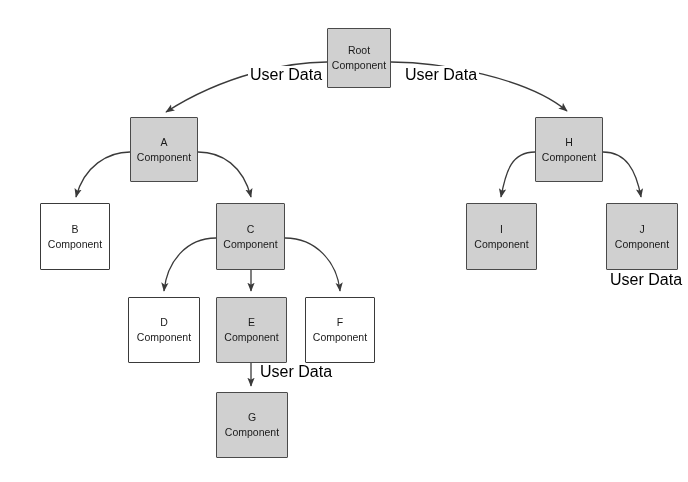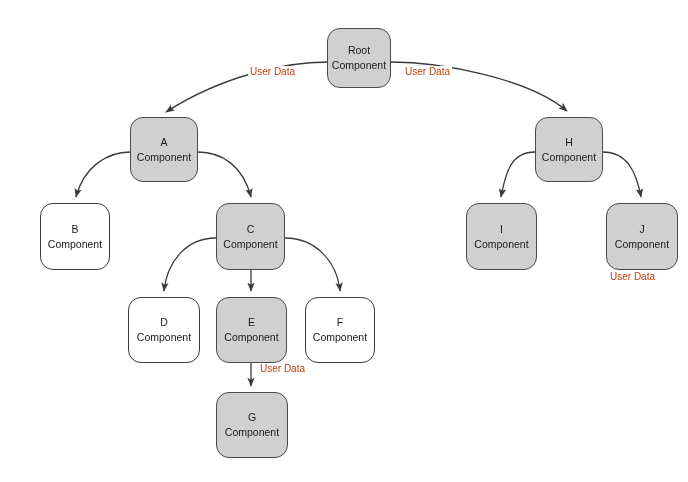--- a/index.html
+++ b/index.html
@@ -22,21 +22,21 @@
     left: 0;
     top: 0;
     width: 688px;
     height: 482px;
     pointer-events: none;
   }
   .node {
     position: absolute;
     box-sizing: border-box;
     border: 1.2px solid #3a3a3a;
-    border-radius: 13px;
+    border-radius: 1px;
     display: flex;
     flex-direction: column;
     align-items: center;
     justify-content: center;
     font-size: 10.5px;
     line-height: 1.42;
     color: #1a1a1a;
     text-align: center;
     z-index: 2;
   }
@@ -47,22 +47,22 @@
   .node.plain {
     background: #ffffff;
     border-color: #3a3a3a;
   }
   .node .ln {
     display: block;
     white-space: nowrap;
   }
   .edge-label {
     position: absolute;
-    font-size: 10px;
-    color: #c2410c;
+    font-size: 16px;
+    color: #000000;
     white-space: nowrap;
     background: #ffffff;
     padding: 0 2px;
     z-index: 3;
     line-height: 1.1;
   }
 </style>
 </head>
 <body>
 

